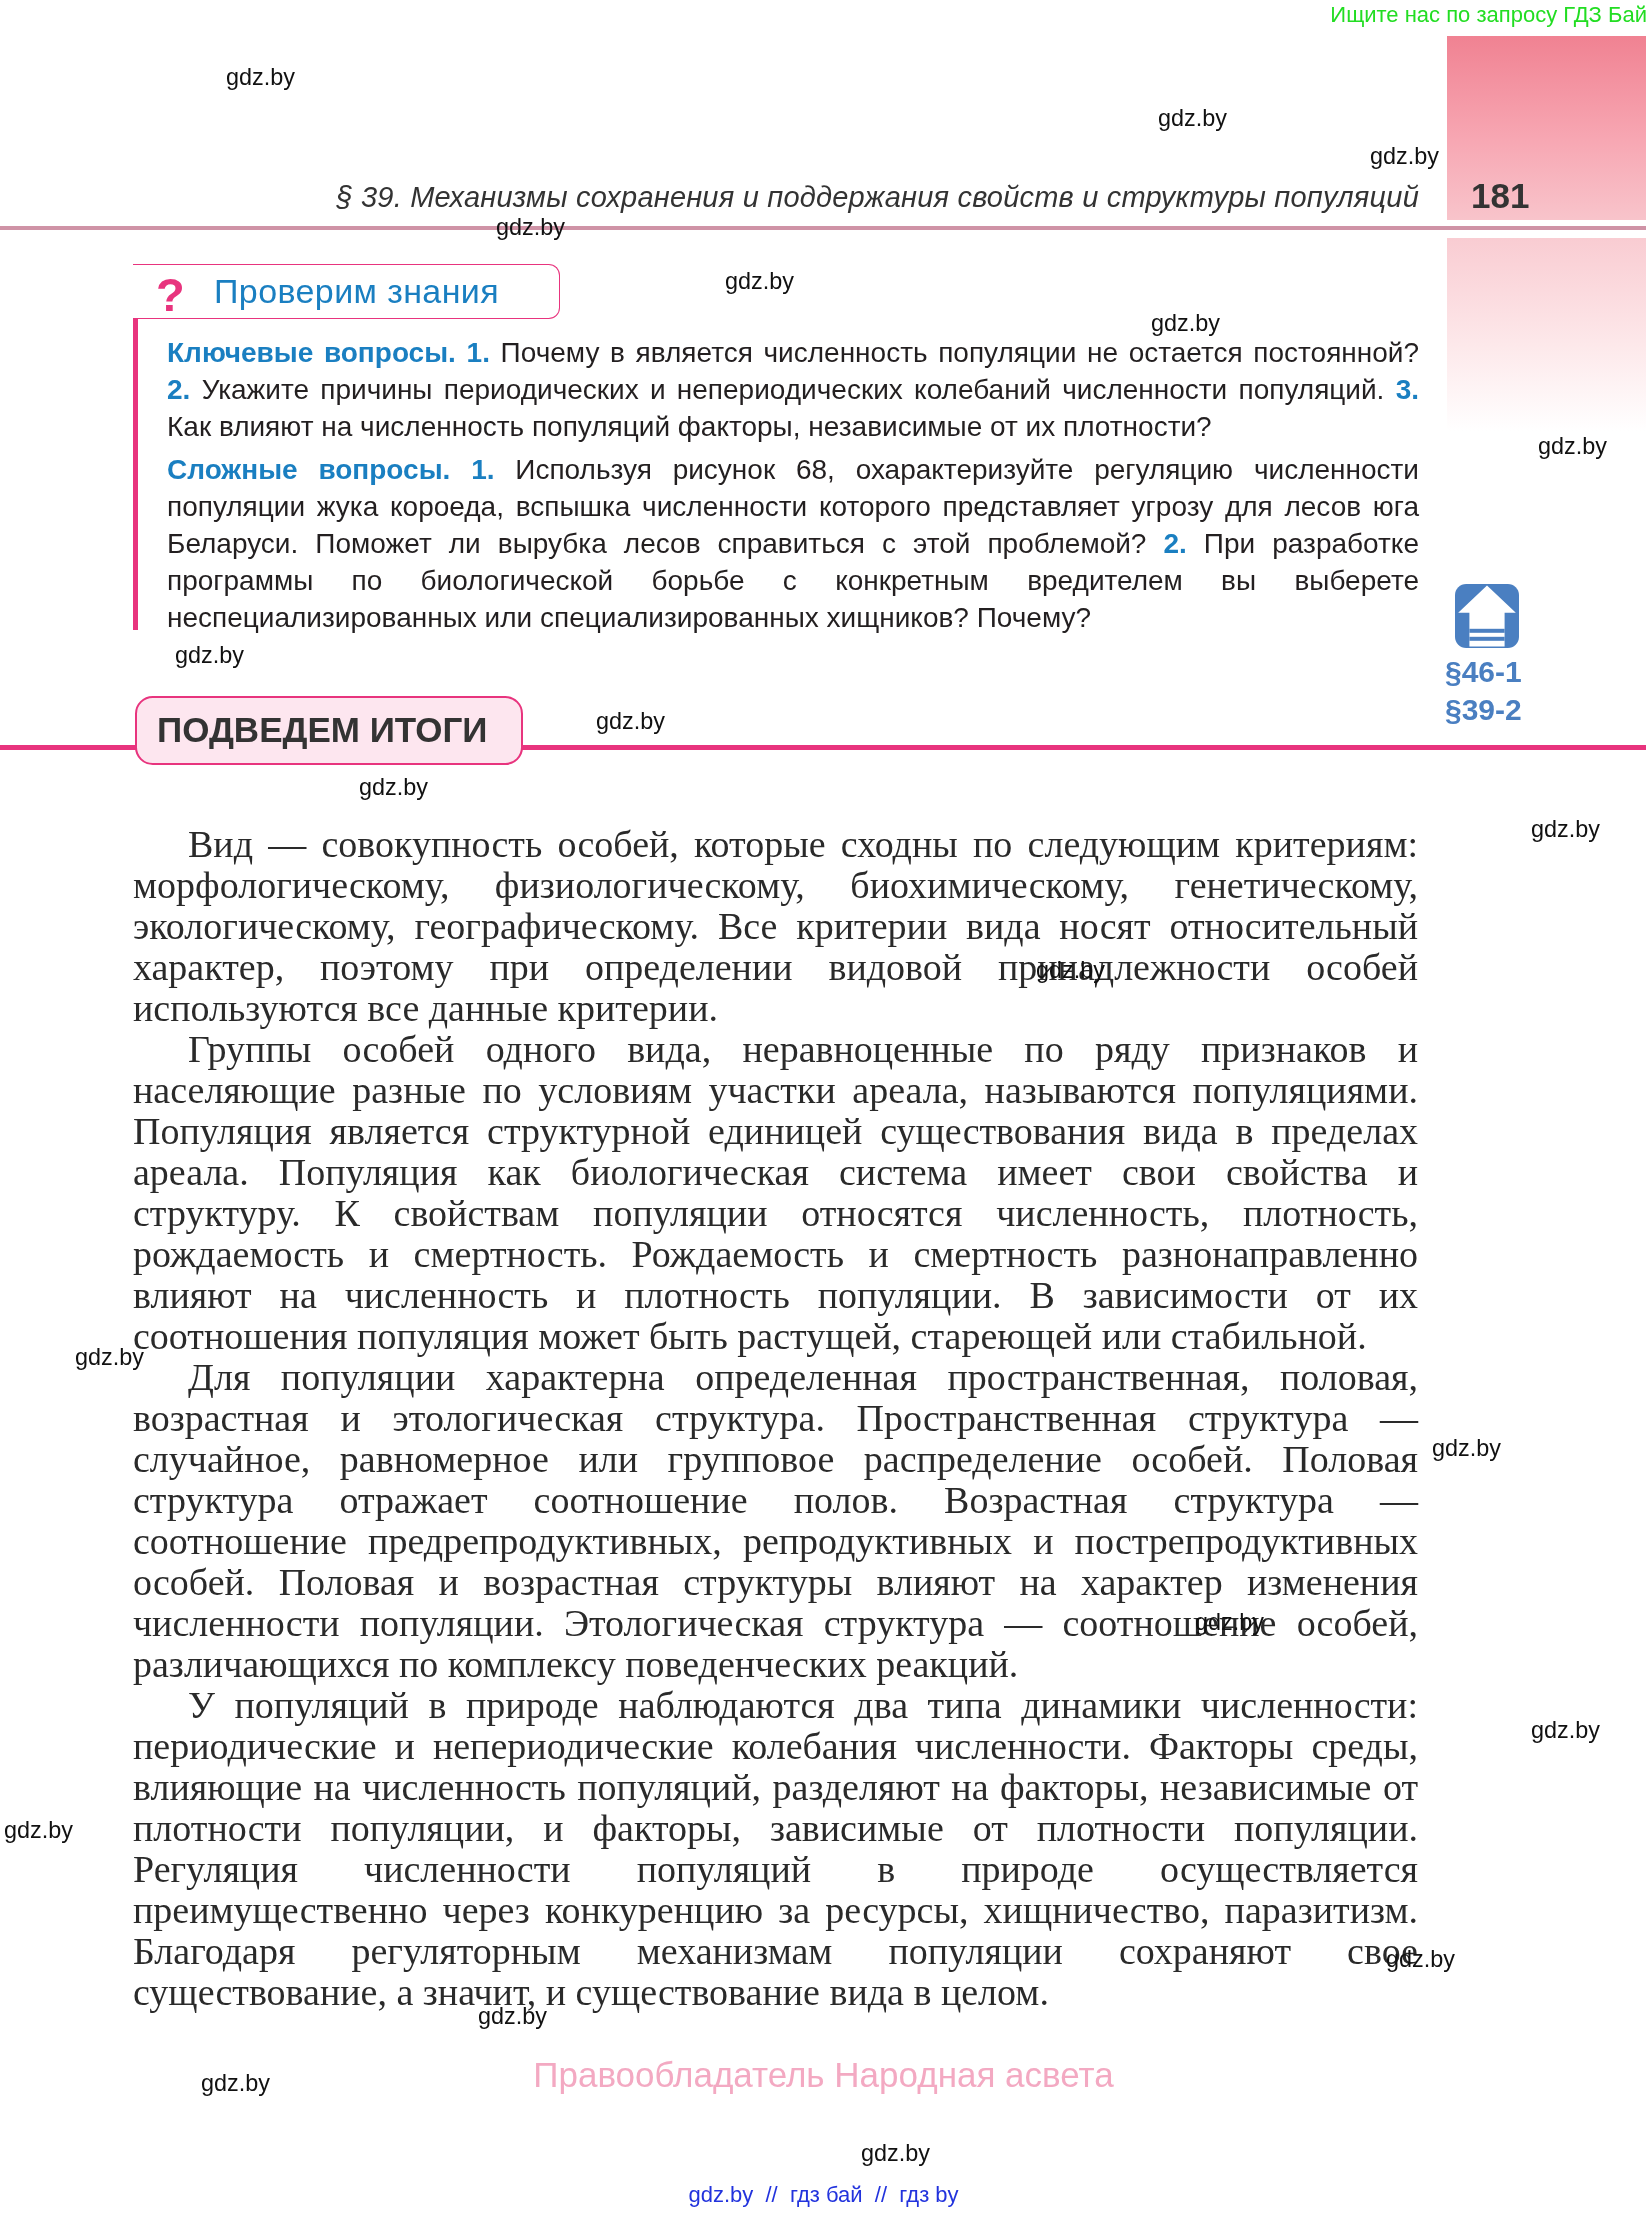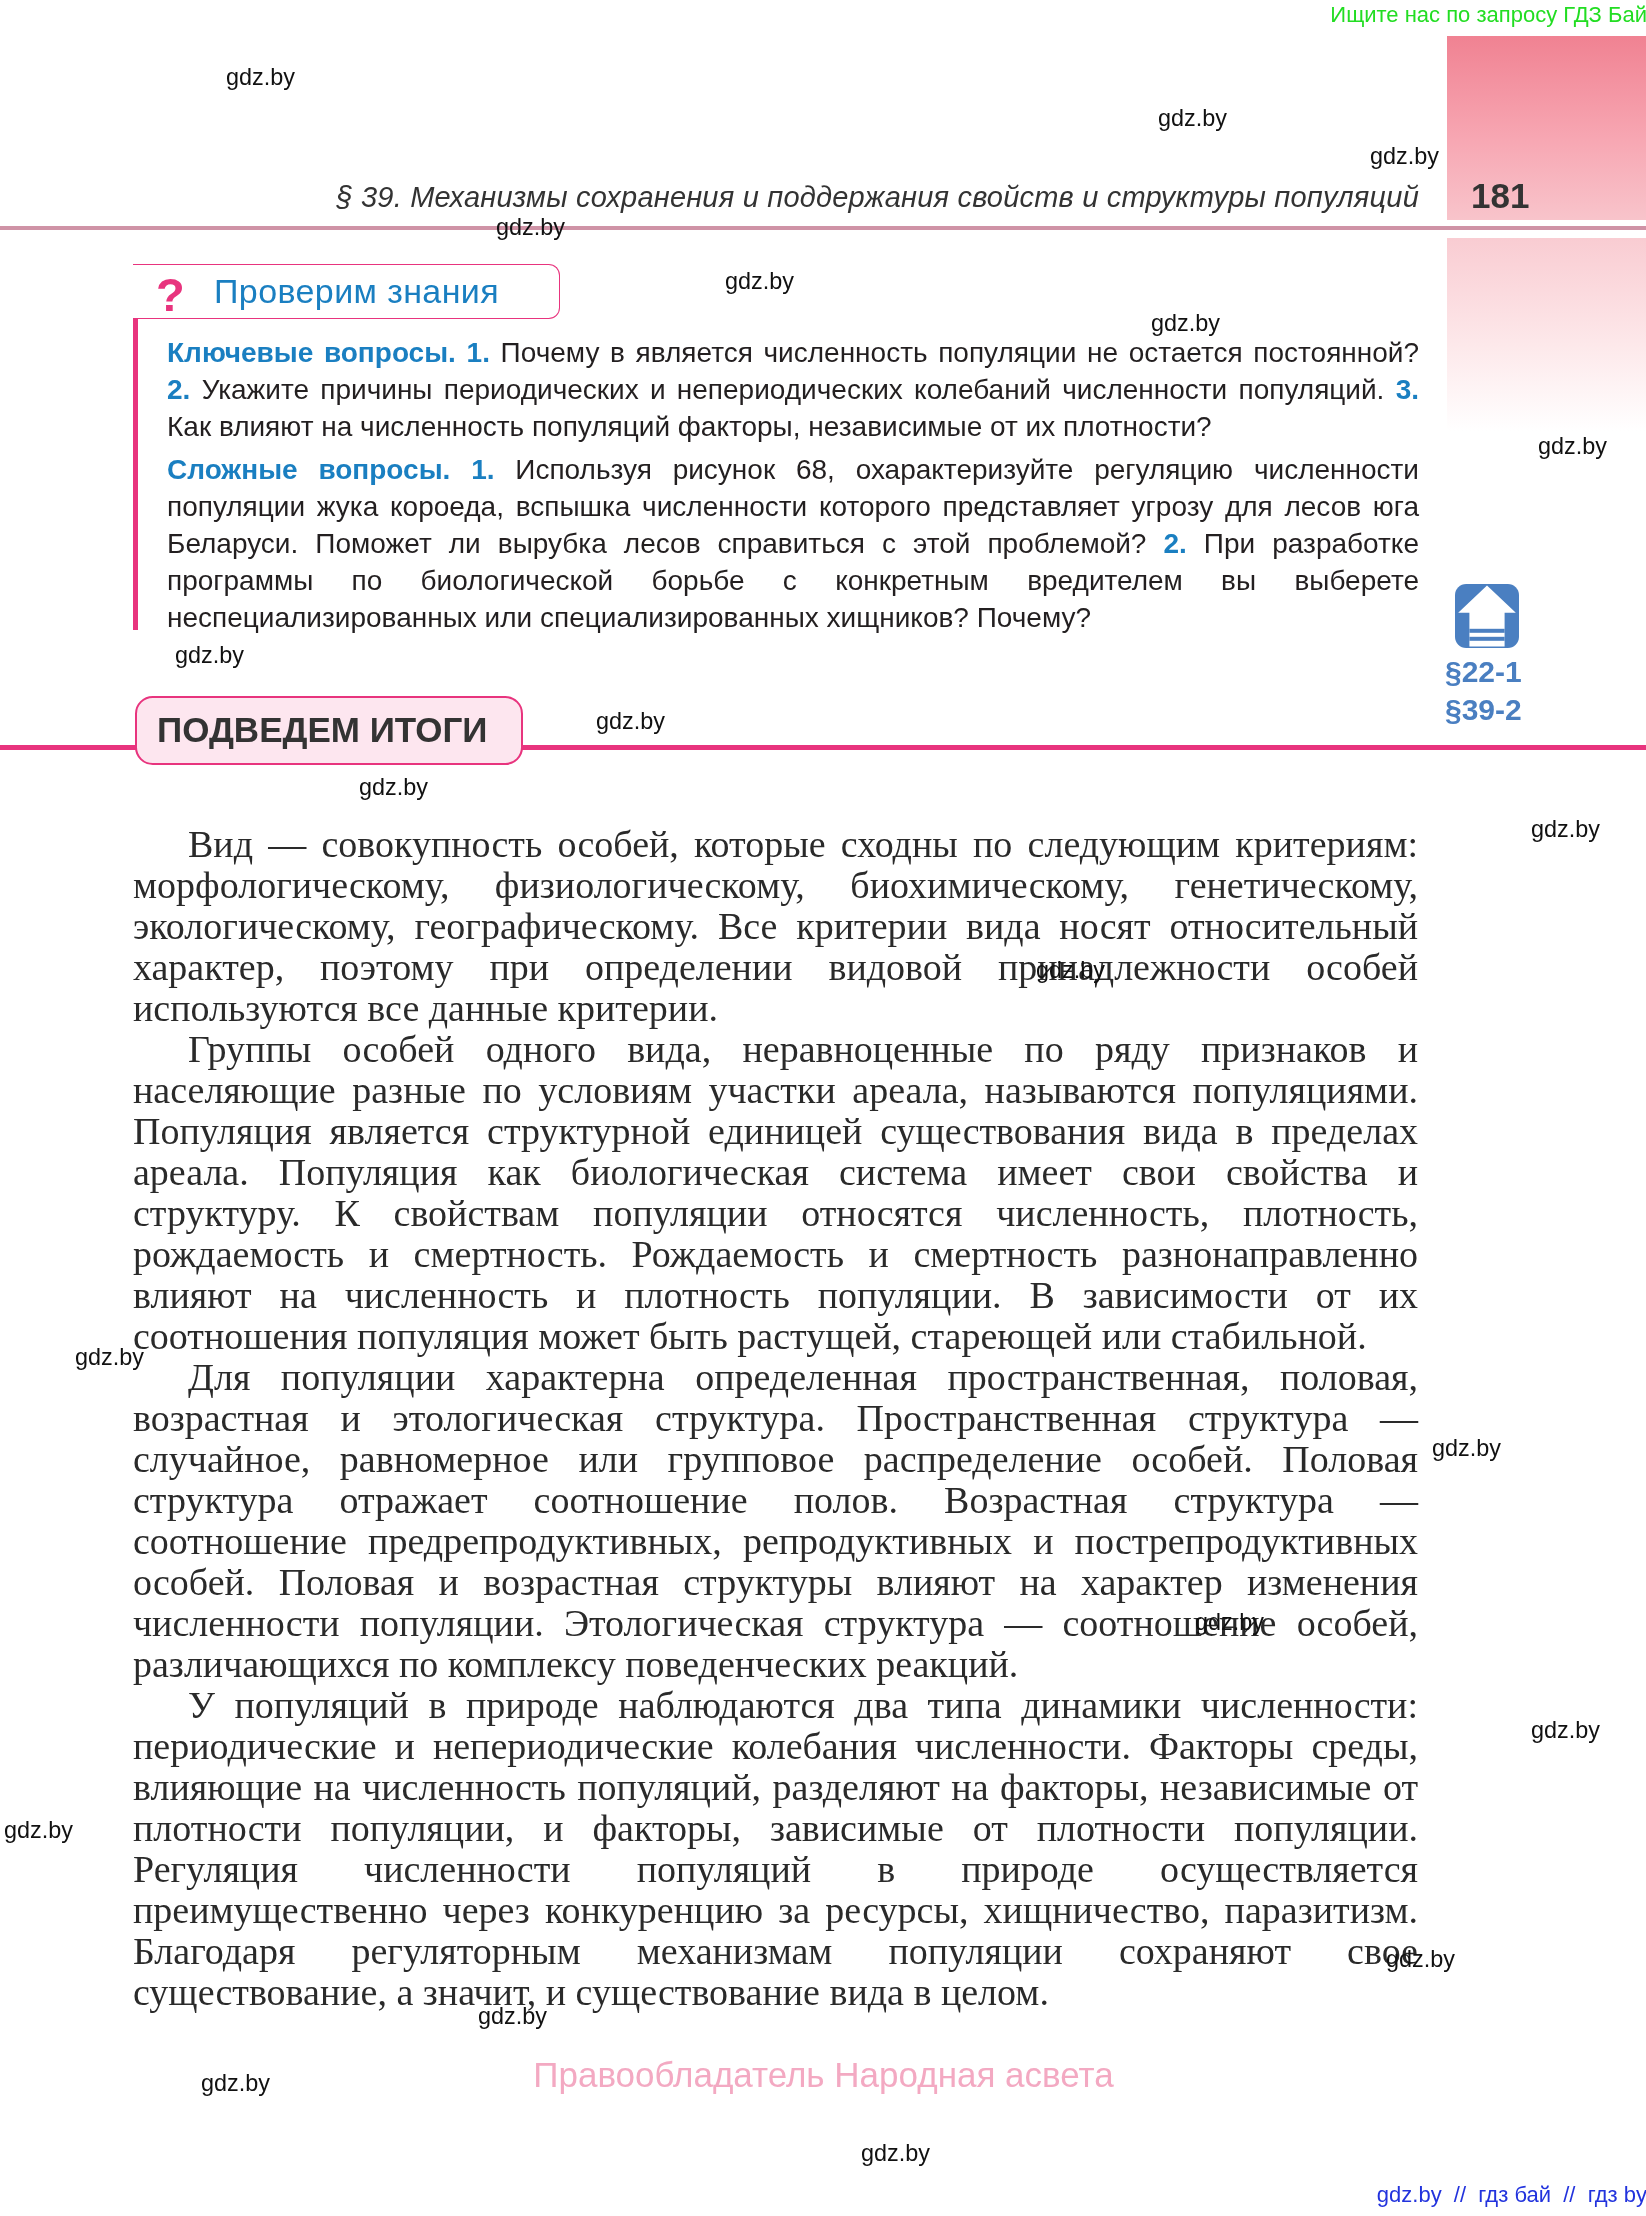--- a/index.html
+++ b/index.html
@@ -64,36 +64,36 @@
     <span>При разработке программы по биологической борьбе с конкретным вредителем вы выберете неспециализированных или специализированных хищников? Почему?</span>
   </p>
 </div>
 
 <svg class="abs ref-icon" viewBox="0 0 80 80">
   <rect x="0" y="0" width="80" height="80" rx="14" fill="#4a7fc1"></rect>
   <polygon points="40,2 76,36 62,36 62,78 18,78 18,36 4,36" fill="#ffffff"></polygon>
   <rect x="18" y="56" width="44" height="5" fill="#4a7fc1"></rect>
   <rect x="18" y="66" width="44" height="5" fill="#4a7fc1"></rect>
 </svg>
-<div class="abs ref-link" style="top:655px;">§22-1</div>
+<div class="abs ref-link" style="top:655px;">§46-1</div>
 <div class="abs ref-link" style="top:693px;">§39-2</div>
 
 <div class="abs sum-rule"></div>
 <div class="abs sum-box"></div>
 <div class="abs sum-title">ПОДВЕДЕМ ИТОГИ</div>
 
 <div class="abs body-text">
   <p>Вид — совокупность особей, которые сходны по следующим критериям: морфологическому, физиологическому, биохимическому, генетическому, экологическому, географическому. Все критерии вида носят относительный характер, поэтому при определении видовой принадлежности особей используются все данные критерии.</p>
   <p>Группы особей одного вида, неравноценные по ряду признаков и населяющие разные по условиям участки ареала, называются популяциями. Популяция является структурной единицей существования вида в пределах ареала. Популяция как биологическая система имеет свои свойства и структуру. К свойствам популяции относятся численность, плотность, рождаемость и смертность. Рождаемость и смертность разнонаправленно влияют на численность и плотность популяции. В зависимости от их соотношения популяция может быть растущей, стареющей или стабильной.</p>
   <p>Для популяции характерна определенная пространственная, половая, возрастная и этологическая структура. Пространственная структура — случайное, равномерное или групповое распределение особей. Половая структура отражает соотношение полов. Возрастная структура — соотношение предрепродуктивных, репродуктивных и пострепродуктивных особей. Половая и возрастная структуры влияют на характер изменения численности популяции. Этологическая структура — соотношение особей, различающихся по комплексу поведенческих реакций.</p>
   <p>У популяций в природе наблюдаются два типа динамики численности: периодические и непериодические колебания численности. Факторы среды, влияющие на численность популяций, разделяют на факторы, независимые от плотности популяции, и факторы, зависимые от плотности популяции. Регуляция численности популяций в природе осуществляется преимущественно через конкуренцию за ресурсы, хищничество, паразитизм. Благодаря регуляторным механизмам популяции сохраняют свое существование, а значит, и существование вида в целом.</p>
 </div>
 
 <div class="abs rights">Правообладатель Народная асвета</div>
-<div class="abs bottom-links" style="white-space:pre;text-align:right;">gdz.by  //  гдз бай  //  гдз by</div>
+<div class="abs bottom-links" style="white-space:pre;">gdz.by  //  гдз бай  //  гдз by</div>
 
 <div id="wm-layer">
     <div class="wm" style="left: 226px; top: 64px;">gdz.by</div>
     <div class="wm" style="left: 1158px; top: 105px;">gdz.by</div>
     <div class="wm" style="left: 1370px; top: 143px;">gdz.by</div>
     <div class="wm" style="left: 496px; top: 214px;">gdz.by</div>
     <div class="wm" style="left: 725px; top: 268px;">gdz.by</div>
     <div class="wm" style="left: 1151px; top: 310px;">gdz.by</div>
     <div class="wm" style="left: 1538px; top: 433px;">gdz.by</div>
     <div class="wm" style="left: 175px; top: 642px;">gdz.by</div>

